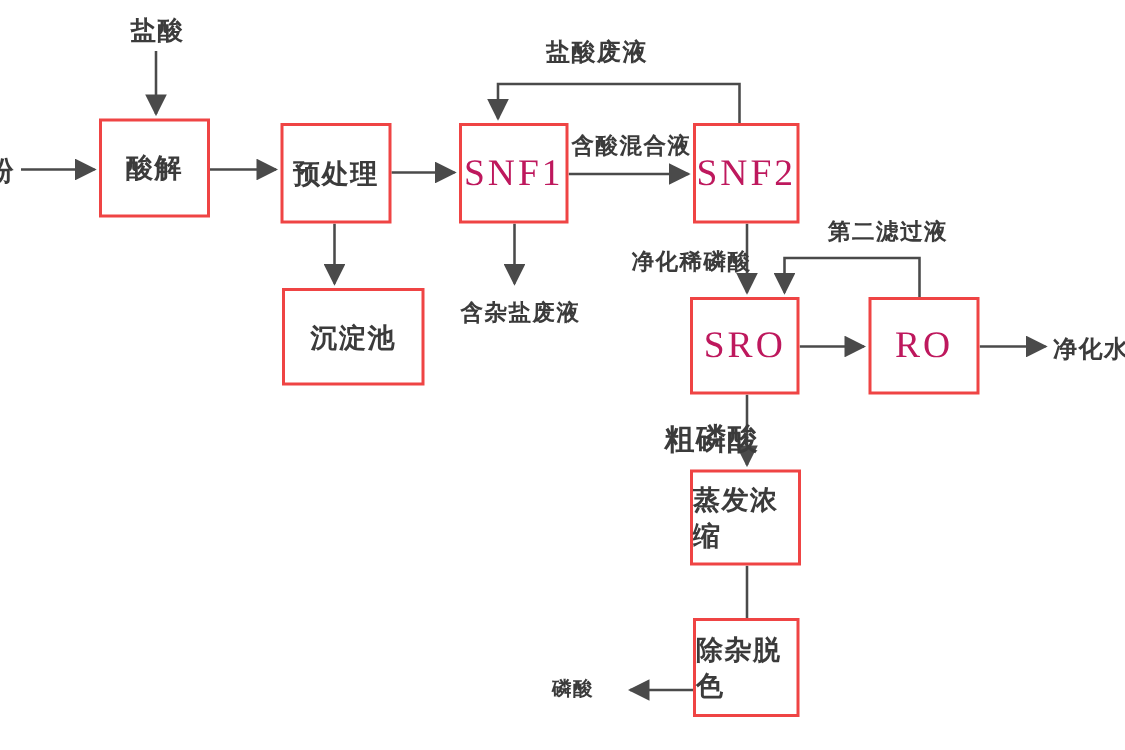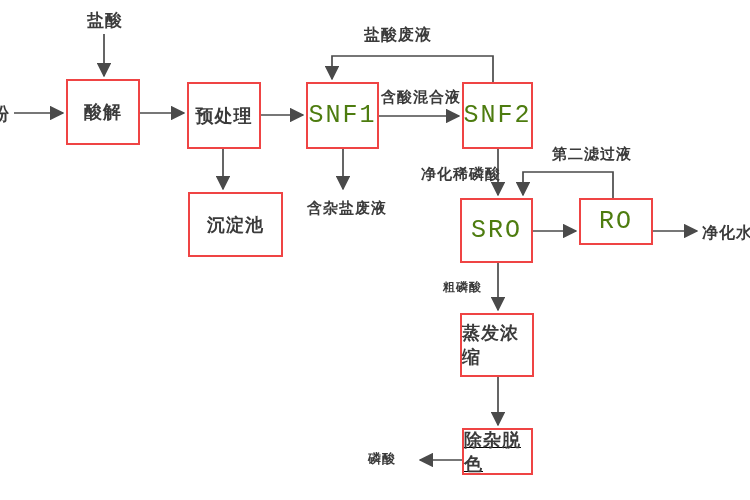--- a/index.html
+++ b/index.html
@@ -6,21 +6,21 @@
   .stage{
     position:relative;width:750px;height:500px;background:#ffffff;
     overflow:hidden;font-family:"DejaVu Sans",sans-serif;
   }
   .edges{position:absolute;left:0;top:0;width:750px;height:500px;}
   .box{
     position:absolute;border:2px solid #ef4444;background:#ffffff;
     display:flex;align-items:center;justify-content:center;box-sizing:border-box;
   }
   .box .zh{font-size:18px;font-weight:bold;color:#3b3b3b;letter-spacing:1px;}
-  .box .en{font-family:Liberation Mono, monospace;font-size:25px;color:#4d7c0f;letter-spacing:2px;}
+  .box .en{font-family:Liberation Serif, serif;font-size:25px;color:#be185d;letter-spacing:2px;}
   .lbl{
     position:absolute;font-weight:bold;color:#3b3b3b;white-space:nowrap;
     font-size:15px;letter-spacing:1px;
   }
 </style>
 </head>
 <body>
 
 <div class="stage">
 
@@ -60,34 +60,34 @@
   </div>
   <div class="box" style="left:306px;top:82px;width:73px;height:67px;">
     <span class="en">SNF1</span>
   </div>
   <div class="box" style="left:462px;top:82px;width:71px;height:67px;">
     <span class="en">SNF2</span>
   </div>
   <div class="box" style="left:460px;top:198px;width:73px;height:65px;">
     <span class="en">SRO</span>
   </div>
-  <div class="box" style="left:579px;top:198px;width:74px;height:47px;">
+  <div class="box" style="left:579px;top:198px;width:74px;height:65px;">
     <span class="en">RO</span>
   </div>
   <div class="box" style="left:460px;top:313px;width:74px;height:64px;">
     <span class="zh">蒸发浓缩</span>
   </div>
-  <div class="box" style="left:462px;top:428px;width:71px;height:47px;text-decoration:underline;">
+  <div class="box" style="left:462px;top:412px;width:71px;height:66px;">
     <span class="zh">除杂脱色</span>
   </div>
 
   <div class="lbl" style="left:87px;top:9px;font-size:17px;">盐酸</div>
   <div class="lbl" style="left:-9px;top:102px;font-size:18px;">粉</div>
   <div class="lbl" style="left:364px;top:25px;font-size:16px;">盐酸废液</div>
   <div class="lbl" style="left:381px;top:88px;">含酸混合液</div>
   <div class="lbl" style="left:307px;top:199px;">含杂盐废液</div>
   <div class="lbl" style="left:421px;top:165px;">净化稀磷酸</div>
   <div class="lbl" style="left:552px;top:145px;">第二滤过液</div>
   <div class="lbl" style="left:702px;top:223px;font-size:16px;">净化水</div>
-  <div class="lbl" style="left:443px;top:279px;font-size:12px;">粗磷酸</div>
+  <div class="lbl" style="left:443px;top:279px;font-size:20px;">粗磷酸</div>
   <div class="lbl" style="left:368px;top:450px;font-size:13px;">磷酸</div>
 
 </div>
 
 </body></html>

